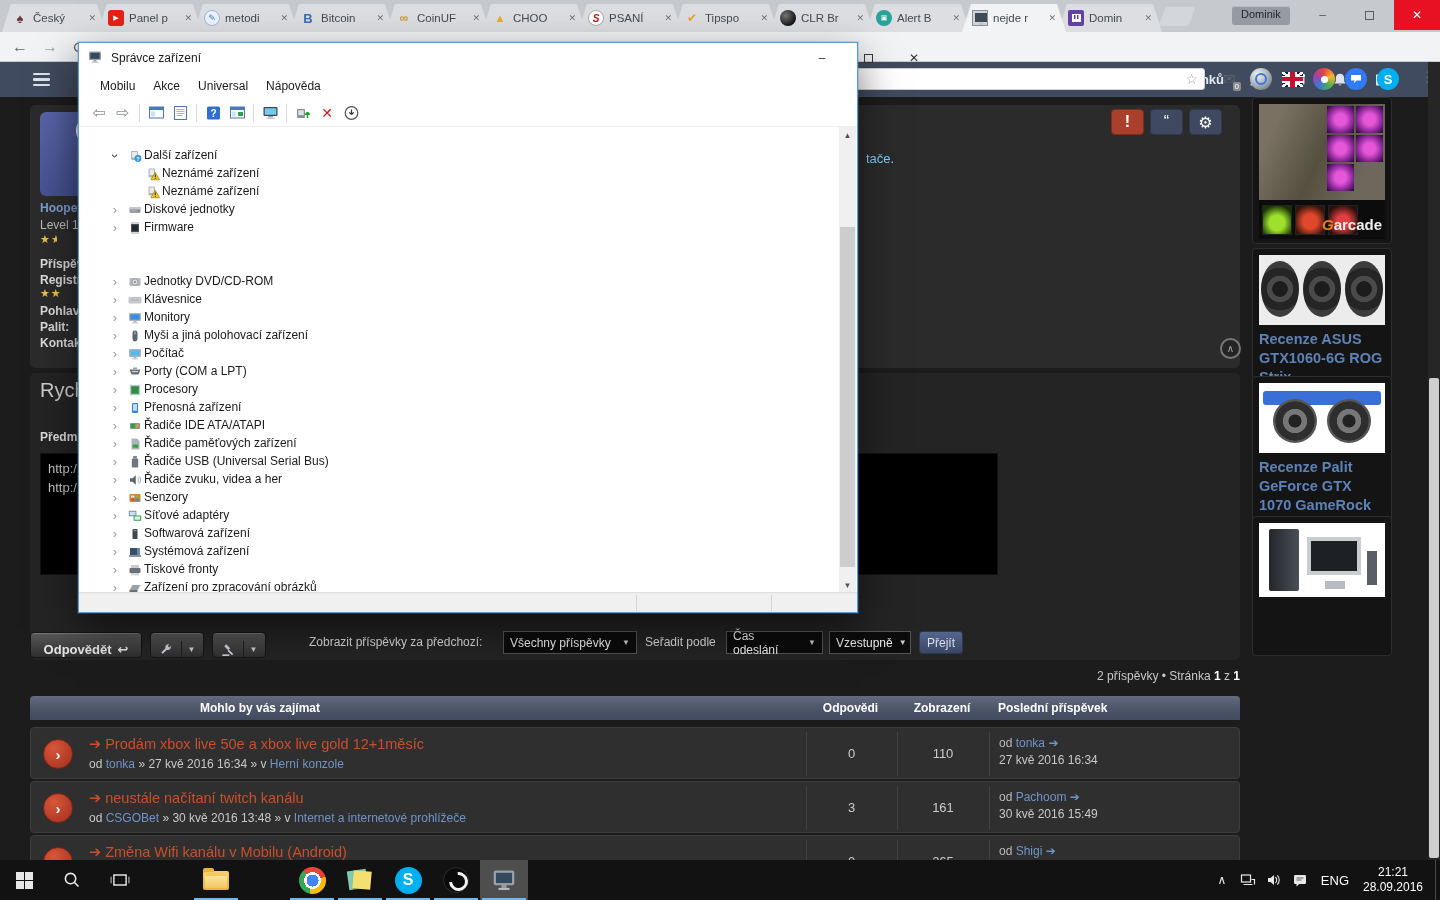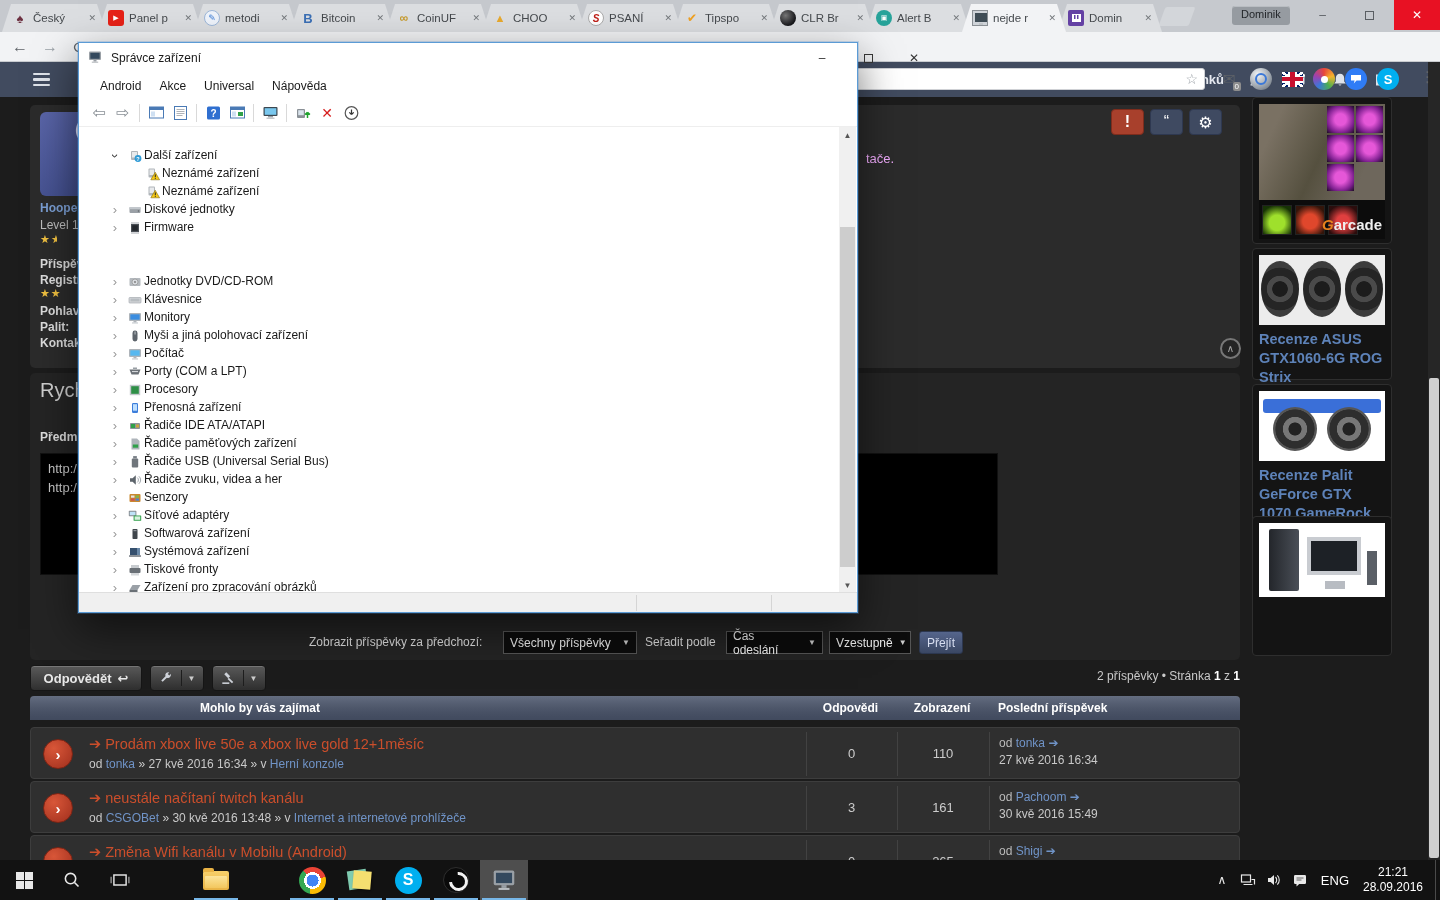--- a/index.html
+++ b/index.html
@@ -93,22 +93,22 @@
 .qr-head{position:absolute;left:10px;top:6px;font-size:20px;color:#cfcfcf}
 .qr-sub{position:absolute;left:10px;top:57px;font-size:12px;font-weight:bold;color:#ddd}
 .qr-area{position:absolute;left:10px;top:80px;width:958px;height:122px;background:#000;border:1px solid #111;
  color:#c8c8c8;font-size:13px;padding:5px 7px;line-height:19px}
 .flabel{position:absolute;font-size:12px;color:#ddd;white-space:nowrap}
 .fsel{position:absolute;height:23px;background:#0c0c0c;border:1px solid #555;color:#eee;font-size:12px;
  display:flex;align-items:center;justify-content:space-between;padding:0 6px}
 .fsel .car{font-size:8px;color:#ccc;margin-left:6px}
 .gobtn{position:absolute;height:23px;background:linear-gradient(#55658c,#3a4763);border:1px solid #2c3750;border-radius:3px;
  color:#d7def0;font-size:12px;display:flex;align-items:center;justify-content:center}
-.toolbtn{position:absolute;top:603px;height:26px;background:linear-gradient(#5a5a5a,#2f2f2f);border:1px solid #161616;
- border-radius:4px;color:#e8e8e8;font-size:13px;font-weight:bold;display:flex;align-items:center;justify-content:center;gap:6px;
+.toolbtn{position:absolute;top:570px;height:26px;background:linear-gradient(#5a5a5a,#2f2f2f);border:1px solid #161616;
+ border-radius:4px;color:#e8e8e8;font-size:13px;font-weight:bold;display:flex;align-items:flex-end;justify-content:center;gap:6px;
  box-shadow:inset 0 1px 0 #777}
 .splitcar{font-size:8px;color:#ccc;border-left:1px solid #1e1e1e;padding-left:6px;margin-left:2px;height:16px;display:flex;align-items:center}
 .pagin{position:absolute;right:200px;top:607px;font-size:12px;color:#c9c9c9}
 .pagin b{color:#fff}
 .thead{position:absolute;left:30px;top:634px;width:1210px;height:24px;border-radius:4px 4px 0 0;
  background:linear-gradient(#68718468,#414a5e),linear-gradient(#626b7e,#414a5e);color:#fff;font-size:12px;font-weight:bold}
 .thead span{position:absolute;top:5px}
 .trow{position:absolute;left:30px;width:1210px;height:52px;background:#2f2f2f;border:1px solid #3d3d3d;border-radius:4px}
 .tcirc{position:absolute;left:12px;top:11px;width:30px;height:30px;border-radius:50%;
  background:radial-gradient(circle at 35% 30%,#d85638,#a02f1d);border:1px solid #7e2414;color:#fff;
@@ -326,21 +326,21 @@
       <div class="avatar"></div>
       <div class="pline plink" style="top:96px">Hoope</div>
       <div class="pline" style="top:113px">Level 1</div>
       <div class="pline stars" style="top:128px">★<span class="halfstar">★</span></div>
       <div class="pline b" style="top:152px;color:#ddd">Příspěv</div>
       <div class="pline b" style="top:168px;color:#ddd">Registr</div>
       <div class="pline stars" style="top:182px">★★</div>
       <div class="pline b" style="top:199px;color:#ddd">Pohlav</div>
       <div class="pline b" style="top:215px;color:#ddd">Palit:</div>
       <div class="pline b" style="top:231px;color:#ddd">Kontak</div>
-      <div class="pline" style="left:836px;top:46px;font-size:13px;color:#f0abfc">tače.</div>
+      <div class="pline" style="left:836px;top:46px;font-size:13px;color:#7dd3fc">tače.</div>
       <div style="position:absolute;right:18px;top:4px;display:flex;gap:6px">
         <div class="postbtn pb-red">
             <b>!</b>
           </div>
         <div class="postbtn pb-dark" style="font-size:16px">“</div>
         <div class="postbtn pb-dark">⚙</div>
       </div>
     </div>
 
     <div class="scrolltop">∧</div>
@@ -456,21 +456,21 @@
           </div>
         </div>
         <div class="sidecard" style="top: 186px; height: 132px;">
           <div class="imgbox" style="height: 70px; background: rgb(236, 236, 236);">
             <div class="fan" style="left: 2px; top: 6px; width: 38px; height: 56px;"></div>
             <div class="fan" style="left: 44px; top: 6px; width: 38px; height: 56px;"></div>
             <div class="fan" style="left: 86px; top: 6px; width: 38px; height: 56px;"></div>
           </div>
           <div class="sidetitle">Recenze ASUS GTX1060-6G ROG Strix</div>
         </div>
-        <div class="sidecard" style="top: 322px; height: 164px;">
+        <div class="sidecard" style="top: 314px; height: 164px;">
           <div class="imgbox" style="height: 70px;">
             <div style="position: absolute; left: 4px; top: 8px; width: 118px; height: 14px; background: rgb(58, 111, 216); border-radius: 3px;"></div>
             <div class="fan" style="left: 14px; top: 16px; width: 44px; height: 44px; background: radial-gradient(circle, rgb(34, 34, 34) 0px, rgb(34, 34, 34) 20%, rgb(119, 119, 119) 22%, rgb(119, 119, 119) 38%, rgb(46, 46, 46) 40%, rgb(46, 46, 46) 62%, rgb(85, 85, 85) 64%);"></div>
             <div class="fan" style="left: 68px; top: 16px; width: 44px; height: 44px; background: radial-gradient(circle, rgb(34, 34, 34) 0px, rgb(34, 34, 34) 20%, rgb(119, 119, 119) 22%, rgb(119, 119, 119) 38%, rgb(46, 46, 46) 40%, rgb(46, 46, 46) 62%, rgb(85, 85, 85) 64%);"></div>
           </div>
           <div class="sidetitle">Recenze Palit GeForce GTX 1070 GameRock</div>
         </div>
         <div class="sidecard" style="top: 454px; height: 140px;">
           <div class="imgbox" style="height: 74px;">
             <div style="position: absolute; left: 10px; top: 6px; width: 30px; height: 62px; background: linear-gradient(90deg, rgb(35, 38, 43), rgb(74, 79, 87)); border-radius: 2px;"></div>
@@ -495,21 +495,21 @@
             <rect x="3.8" y="11.6" width="6.4" height="1.2" fill="#b8bcc0"></rect>
           </svg></span>
       <span class="ttext">Správce zařízení</span>
     </div>
     <div class="dmwb" style="left:720px">–</div>
     <div class="dmwb" style="left:766px">
         <span class="maxbox" style="border-color:#333"></span>
       </div>
     <div class="dmwb" style="left:812px">✕</div>
     <div class="dm-menu" id="dmmenu">
-        <div class="mi">Android</div>
+        <div class="mi">Mobilu</div>
         <div class="mi">Akce</div>
         <div class="mi">Universal</div>
         <div class="mi">Nápověda</div>
       </div>
     <div class="dm-tools" id="dmtools">
         <div class="dmti garr">⇦</div>
         <div class="dmti garr">⇨</div>
         <div class="dmsep"></div>
         <div class="dmti">
           <svg width="16" height="16" viewBox="0 0 16 16">

